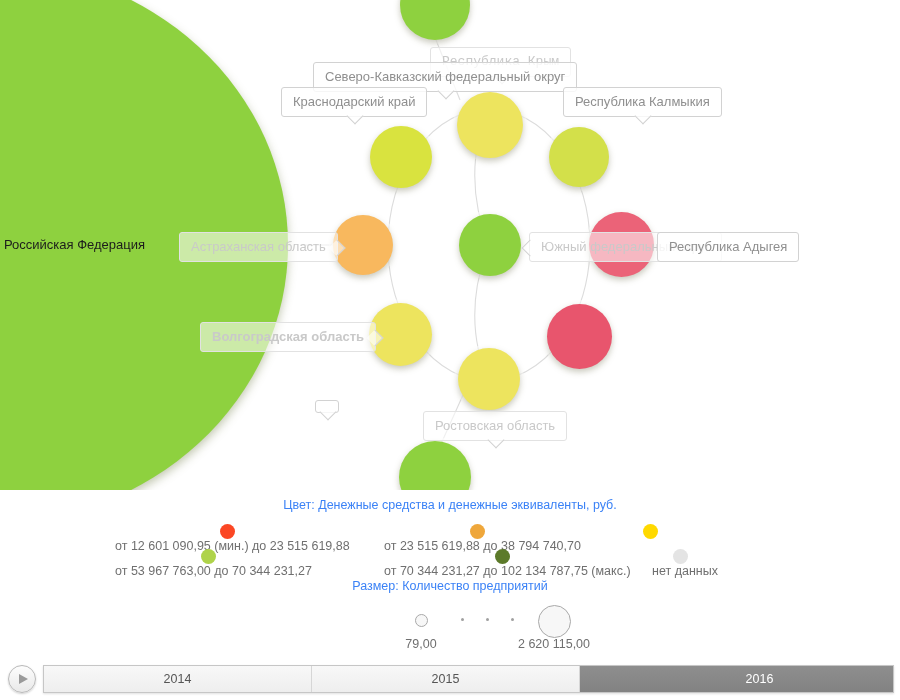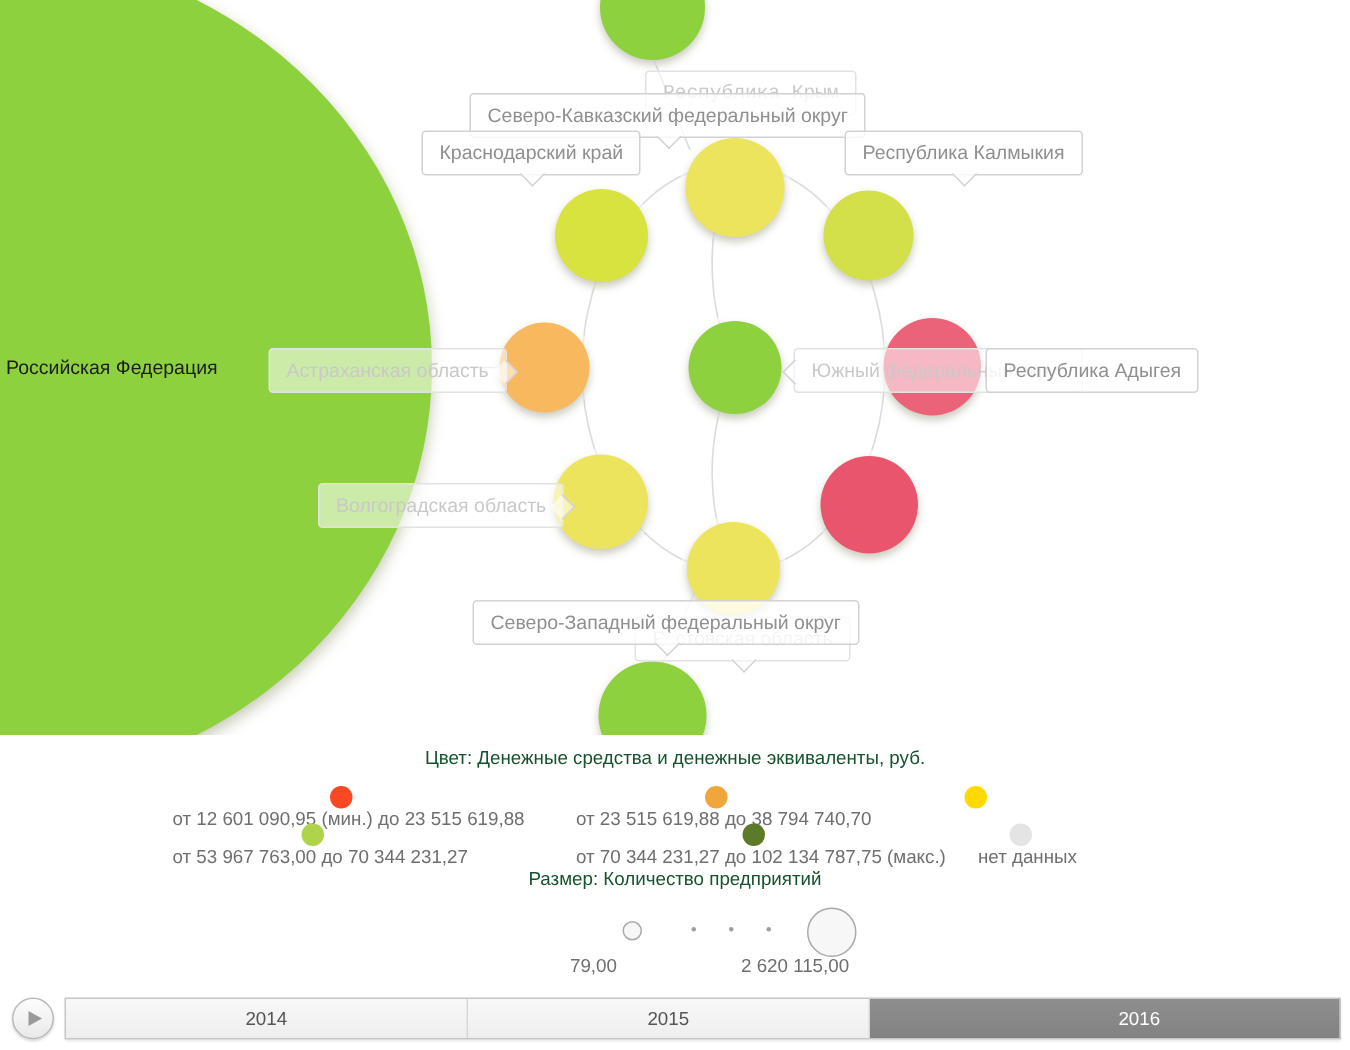--- a/index.html
+++ b/index.html
@@ -40,36 +40,36 @@
   .callout.tip-l .tip{left:-6px;top:50%;margin-top:-5px;transform:rotate(135deg);}
   .callout.tip-t .tip{left:50%;top:-6px;margin-left:-5px;transform:rotate(225deg);}
 
   .plainlabel{
     position:absolute;color:#1c1c1c;font-size:13px;line-height:16px;white-space:nowrap;
   }
 
   
   #legend{position:absolute;left:0;top:490px;width:900px;height:170px;}
   .legend-title{
-    position:absolute;width:900px;text-align:center;color:#14532d;font-size:12.5px;
+    position:absolute;width:900px;text-align:center;color:#3b82f6;font-size:12.5px;
   }
   #color-title{top:8px;}
   #size-title{top:89px;}
 
   #swatches{position:absolute;left:0;top:34px;width:900px;}
   .swrow{position:relative;height:25px;}
   .sw{position:absolute;display:flex;align-items:center;flex-direction:column;}
   .sw .dot{width:15px;height:15px;border-radius:50%;flex:0 0 15px;}
   .sw .txt{margin-left:9px;color:#6f6f6f;font-size:12.5px;white-space:nowrap;}
 
   
   #sizeleg{position:absolute;left:0;top:110px;width:900px;height:60px;}
   #sizeleg .ring{position:absolute;border:1px solid #a9a9a9;border-radius:50%;background:#f7f7f7;}
   #sizeleg .tick{position:absolute;width:3px;height:3px;border-radius:50%;background:#a0a0a0;}
-  #sizeleg .slabel{position:absolute;color:#6f6f6f;font-size:12.5px;top:37px;}
+  #sizeleg .slabel{position:absolute;color:#6f6f6f;font-size:12.5px;top:37px;text-align:center;}
 
   
   #timeline{position:absolute;left:0;top:662px;width:900px;height:38px;}
   #playbtn{
     position:absolute;left:8px;top:3px;width:28px;height:28px;border-radius:50%;
     background:linear-gradient(#fdfdfd,#e9e9e9);border:1px solid #b9b9b9;
     box-shadow:0 1px 2px rgba(0,0,0,.18);box-sizing:border-box;
   }
   #playbtn .tri{
     position:absolute;left:10px;top:8px;width:0;height:0;
@@ -187,33 +187,32 @@
     <div class="callout tip-l dim" style="left:529px;top:232px;z-index:4;">
       <span>Южный федеральный округ</span>
       <span class="tip"></span>
     </div>
 
     <div class="callout notip" style="left:657px;top:232px;z-index:8;">
       <span>Республика Адыгея</span>
       
     </div>
 
-    <div class="callout tip-r dim" style="left:212px;top:322px;z-index:5;">
+    <div class="callout tip-r dim" style="left:200px;top:322px;z-index:5;font-weight:bold;">
       <span>Волгоградская область</span>
       <span class="tip"></span>
     </div>
 
 
     <div class="callout tip-b dim" style="left:423px;top:411px;z-index:3;">
       <span>Ростовская область</span>
       <span class="tip"></span>
     </div>
 
     <div class="callout tip-b" style="left:315px;top:400px;z-index:6;">
-      <span>Северо-Западный федеральный округ</span>
       <span class="tip"></span>
     </div>
 
   </div>
 
   <div id="legend">
 
     <div class="legend-title" id="color-title">Цвет: Денежные средства и денежные эквиваленты, руб.</div>
 
     <div id="swatches">

